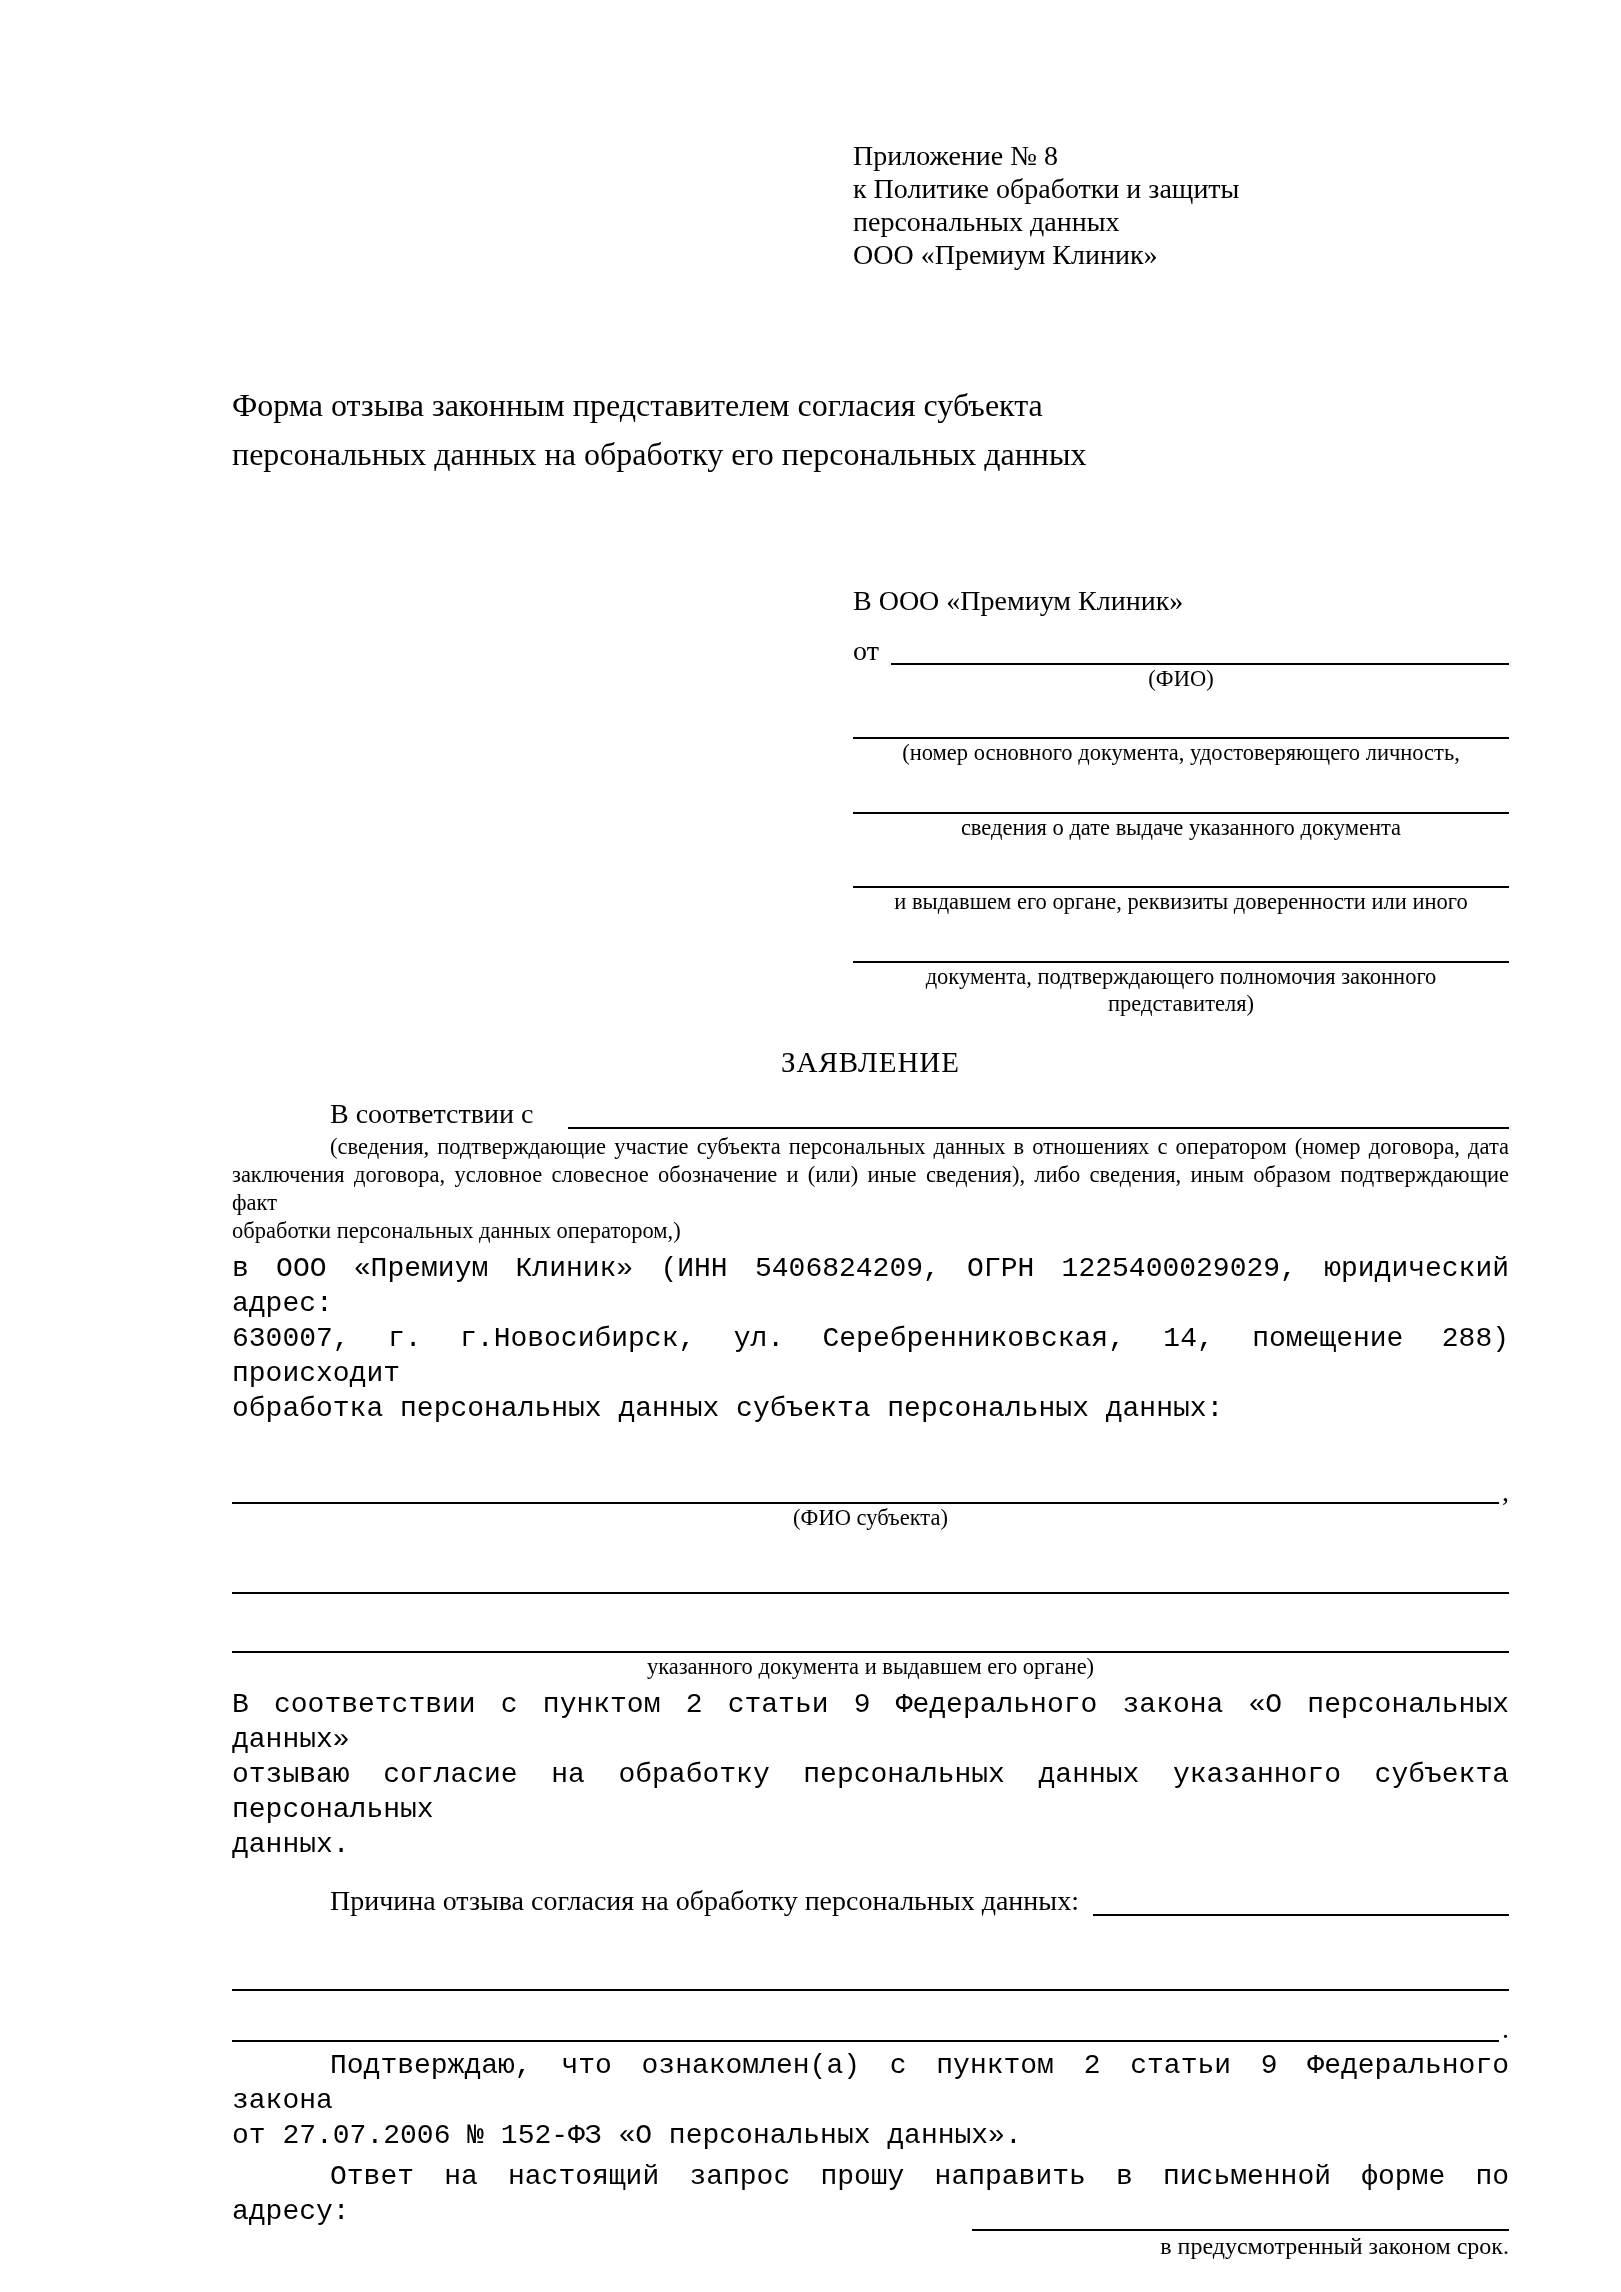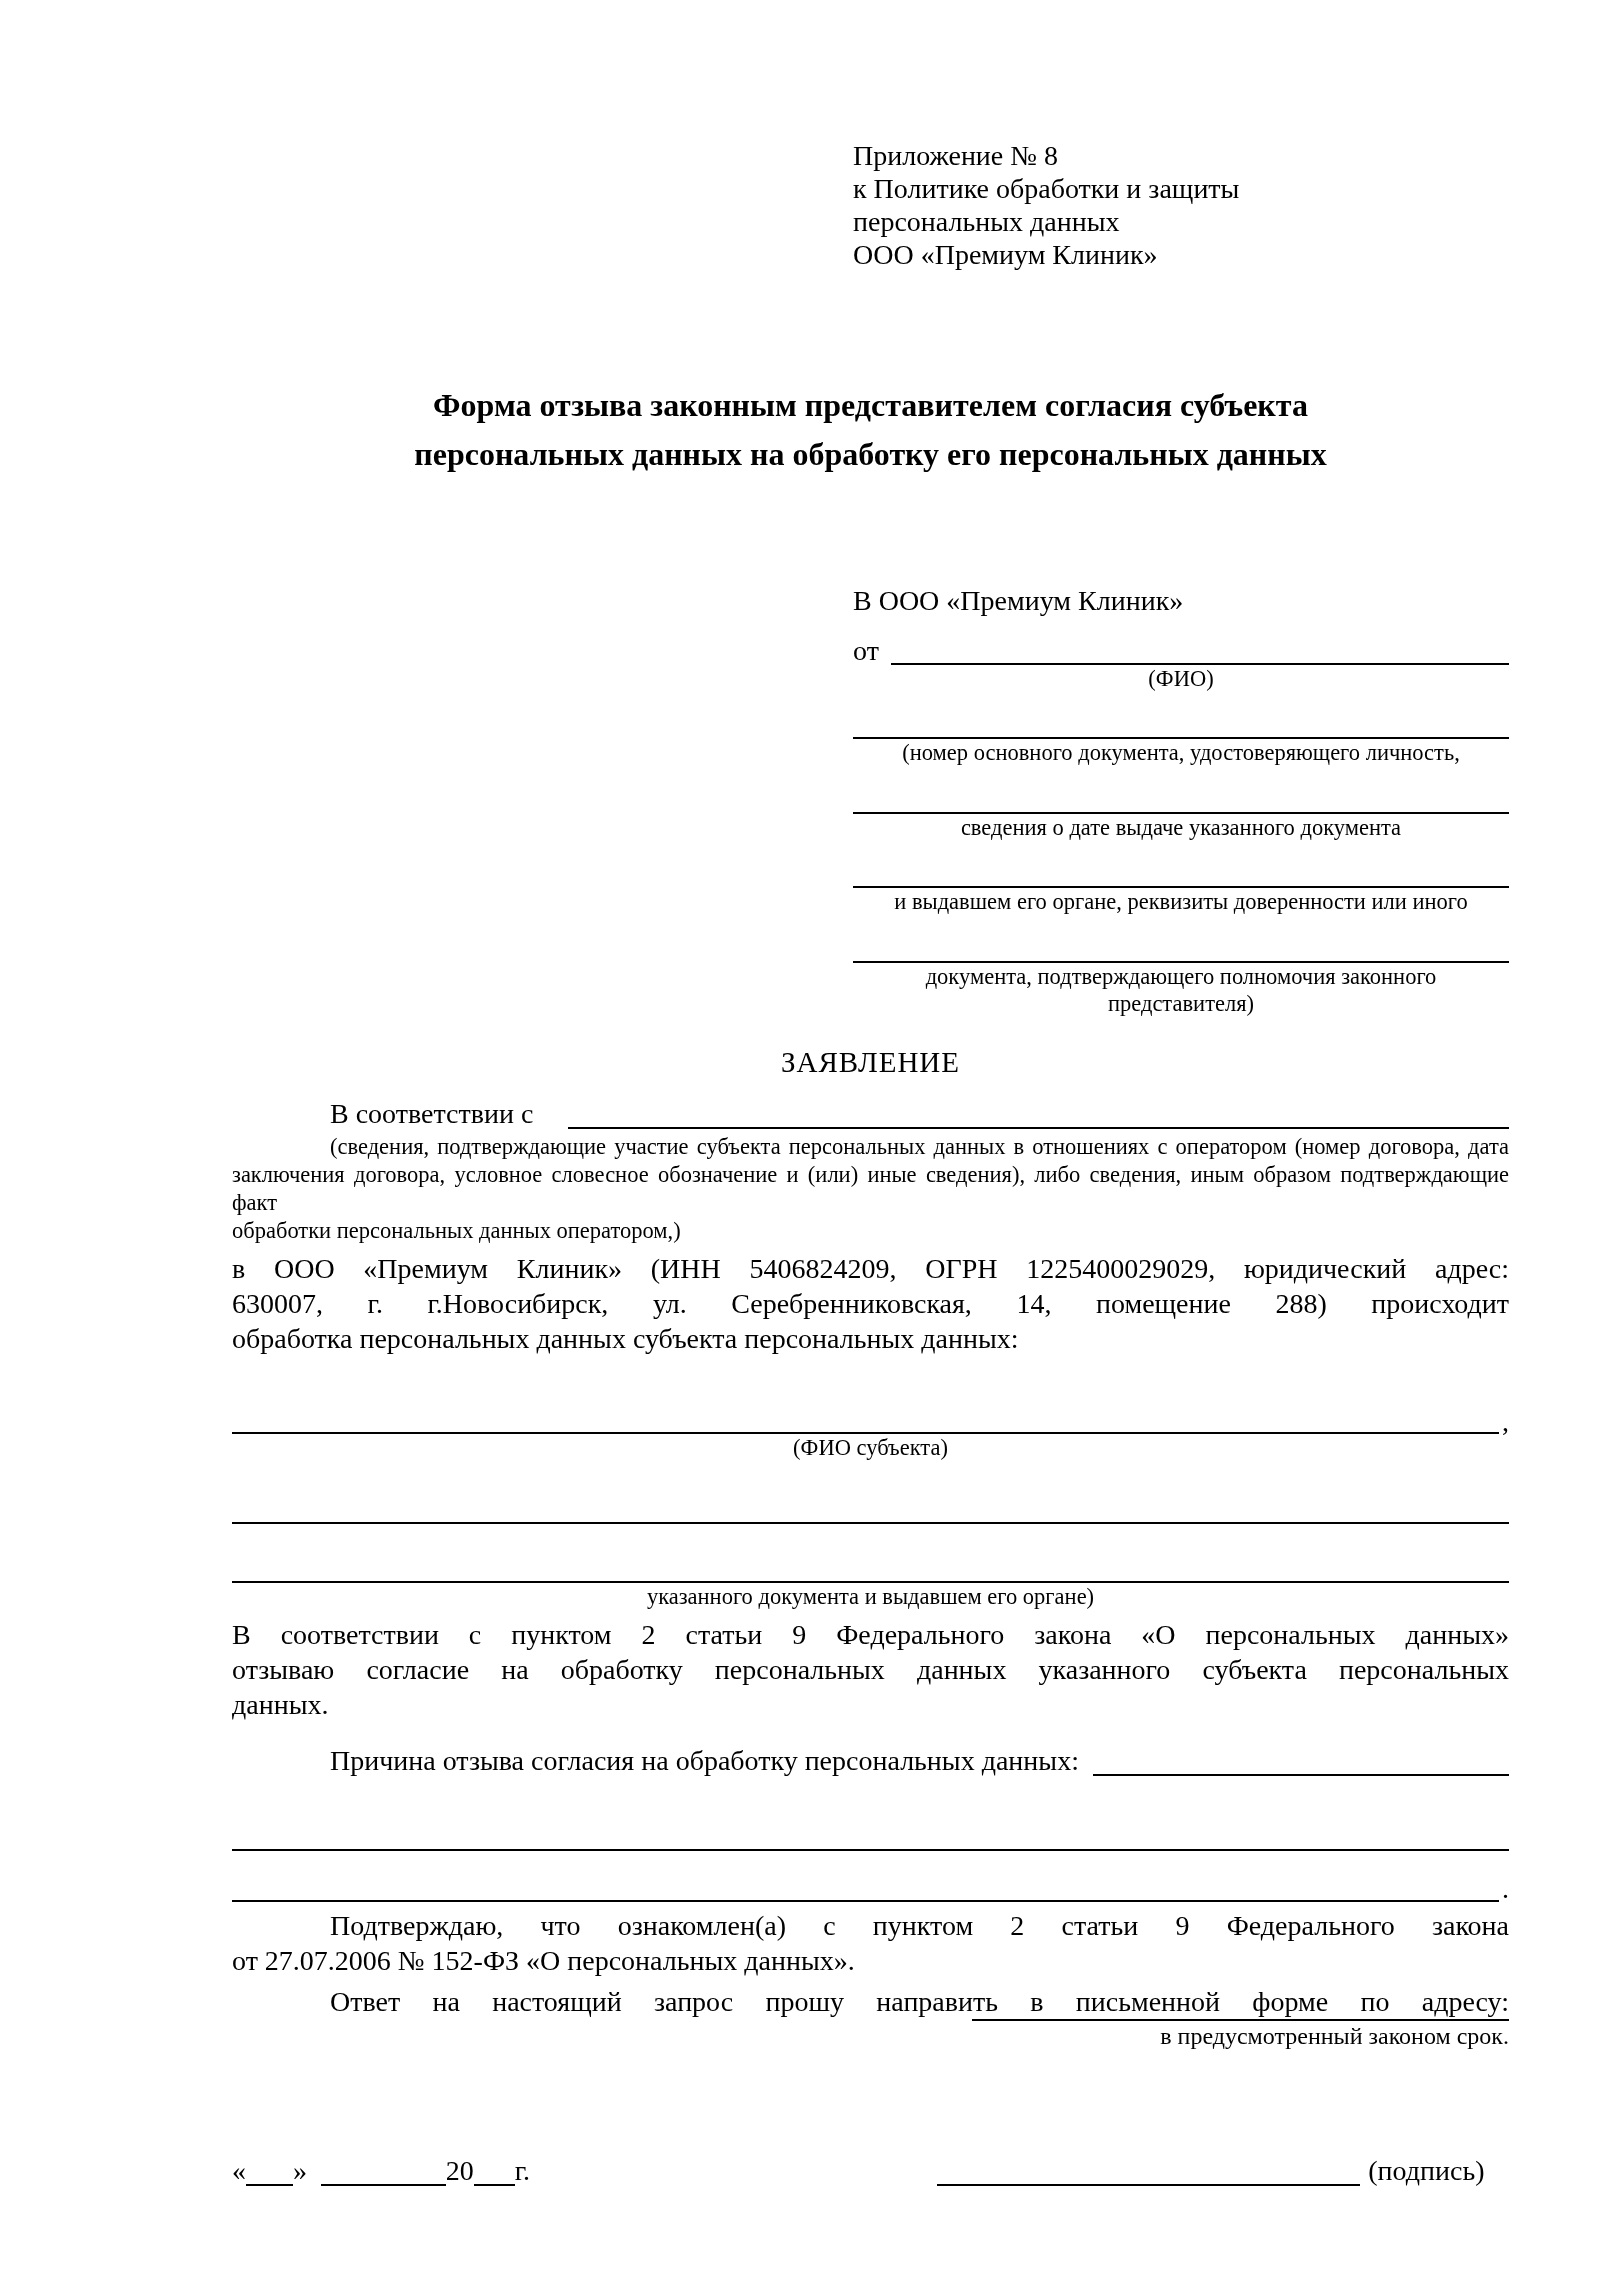--- a/index.html
+++ b/index.html
@@ -7,21 +7,21 @@
     width:1621px; height:2293px; background:#ffffff; position:relative;
     font-family:"Liberation Serif", serif; color:#000; overflow:hidden;
     margin:0 auto;
   }
   .content { position:absolute; left:232px; top:139px; width:1277px; }
 
   
   .hdr { margin-left:621px; font-size:28px; line-height:33px; }
 
   
-  .title { margin-top:110px; text-align:center; font-weight:bold; font-size:32px; line-height:49px; }
+  .title { margin-top:110px; font-weight:normal; font-size:32px; line-height:49px; }
 
   
   .addr { margin-top:102px; margin-left:621px; width:656px; font-size:28px; }
   .addr-to { line-height:39px; }
   .from-row { display:flex; align-items:flex-end; height:45px; }
   .from-row .lbl { padding-right:11.8px; line-height:29px; }
   .fill { flex:1 1 auto; border-bottom:2.9px solid #000; }
   .cap { font-size:22.5px; text-align:center; line-height:27.4px; }
   .blank-unit .bline { height:45px; border-bottom:2.9px solid #000; }
 
@@ -29,21 +29,21 @@
   .heading { margin-top:23.5px; text-align:center; font-size:29px; line-height:43px; letter-spacing:1px; }
   .accord-row { display:flex; align-items:flex-end; height:45px; font-size:28px;gap:23px; }
   .accord-row .lbl { padding-left:98px; padding-right:11.8px; line-height:30px; white-space:nowrap; }
 
   .note { font-size:22.5px; line-height:28px; margin-top:3.9px; }
   .note .jl { text-align:justify; text-align-last:justify; }
   .note .first { text-indent:98px; }
   .note .last { text-align:left; }
 
   .body-par { font-size:28px; margin-top:5.9px; }
-  .body-par .bl { line-height:35px; text-align:justify; text-align-last:justify; }
+  .body-par .bl { line-height:35px; text-align:justify; text-align-last:justify;font-family:Liberation Mono, monospace; }
   .body-par .bl.left-last { text-align-last:left; }
   .body-par .bl.indent { text-indent:98px; }
 
   .rule-row { display:flex; align-items:flex-end; height:51px; font-size:28px; }
   .rule-row .tail { padding-left:2.9px; line-height:25.5px; }
   .full-bline { height:51px; border-bottom:2.9px solid #000; }
 
   .reason-row { display:flex; align-items:flex-end; height:47px; font-size:28px; margin-top:7.8px; }
   .reason-row .lbl { padding-left:98px; padding-right:13.7px; line-height:30px; white-space:nowrap; }
 

